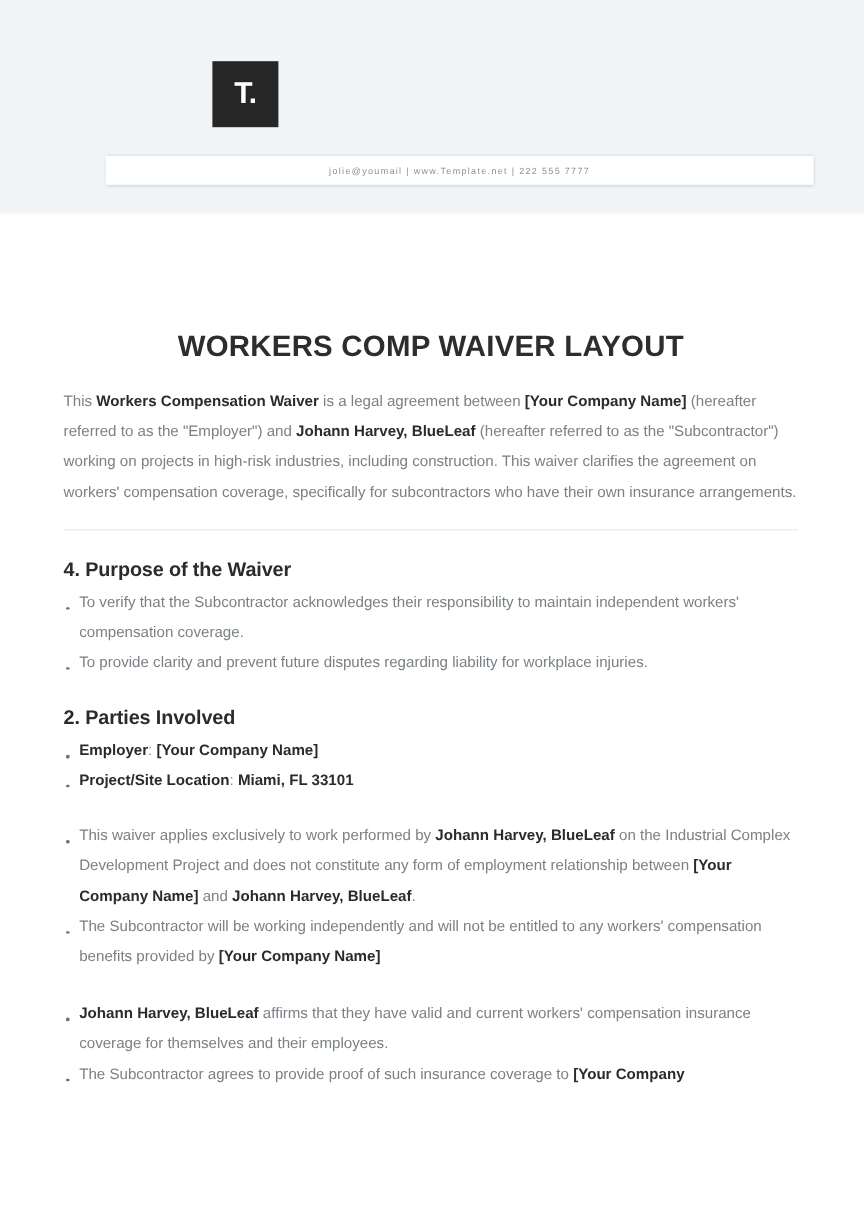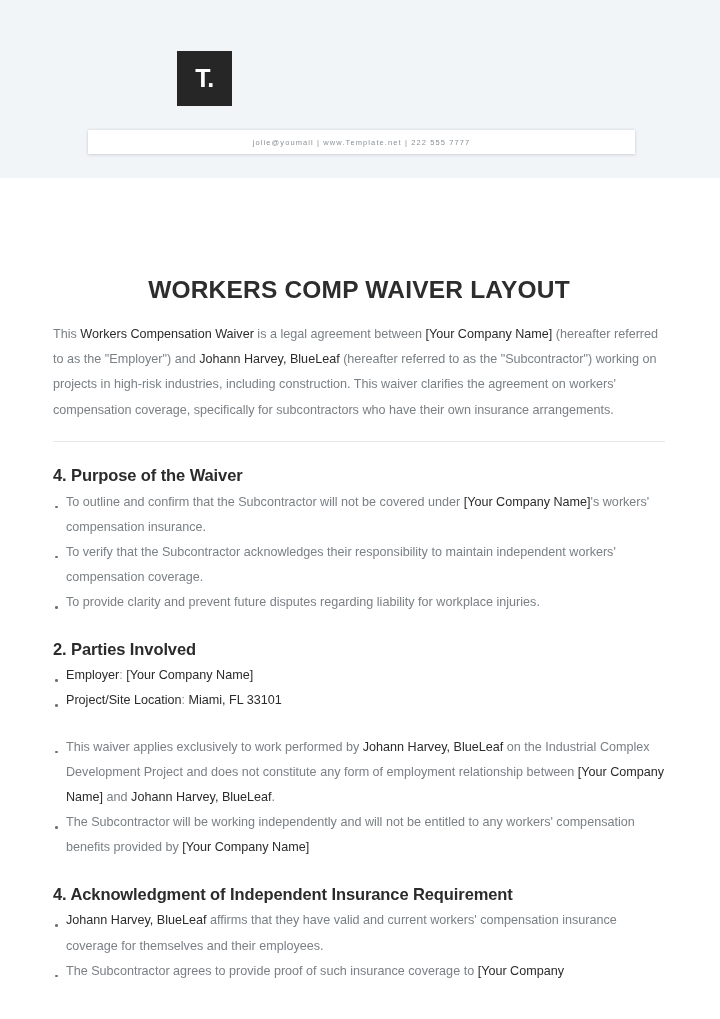--- a/index.html
+++ b/index.html
@@ -43,21 +43,21 @@
     font-family: "Liberation Sans", sans-serif;
     font-size: 25px;
     font-weight: bold;
     letter-spacing: -0.5px;
     line-height: 1;
   }
   .contact-bar {
     position: absolute;
     left: 88px;
     top: 130px;
-    width: 547px;
+    width: 590px;
     height: 24px;
     background: #ffffff;
     box-shadow: 0 1px 3px rgba(120,130,140,0.30), 0 -1px 2px rgba(120,130,140,0.10);
     display: flex;
     align-items: center;
     justify-content: center;
   }
   .contact-bar .contact-text {
     font-size: 7.5px;
     letter-spacing: 1.1px;
@@ -85,21 +85,21 @@
   }
   .intro {
     margin: 16px 0 0 0;
     font-size: 12.6px;
     line-height: 2.0;
     color: #7a8085;
     text-align: left;
   }
   .intro b, .body-text b, .bullet b {
     color: #2b2b2b;
-    font-weight: normal;
+    font-weight: bold;
   }
   .divider {
     margin: 18px 0 0 0;
     height: 1px;
     background: #e6e9ec;
     border: 0;
     width: 100%;
   }
   .section {
     margin-top: 22px;
@@ -156,21 +156,20 @@
 
     <h1 class="doc-title">WORKERS COMP WAIVER LAYOUT</h1>
 
     <p class="intro"><span>This </span><b>Workers Compensation Waiver</b><span> is a legal agreement between </span><b>[Your Company Name]</b><span> (hereafter referred to as the "Employer") and </span><b>Johann Harvey, BlueLeaf</b><span> (hereafter referred to as the "Subcontractor") working on projects in high-risk industries, including construction. This waiver clarifies the agreement on workers' compensation coverage, specifically for subcontractors who have their own insurance arrangements.</span></p>
 
     <hr class="divider">
 
     <div class="section">
       <h2 class="section-heading">4. Purpose of the Waiver</h2>
       <ul class="bullets">
-        <li class="bullet"><span>To outline and confirm that the Subcontractor will not be covered under </span><b>[Your Company Name]</b><span>'s workers' compensation insurance.</span></li>
         <li class="bullet"><span>To verify that the Subcontractor acknowledges their responsibility to maintain independent workers' compensation coverage.</span></li>
         <li class="bullet"><span>To provide clarity and prevent future disputes regarding liability for workplace injuries.</span></li>
       </ul>
     </div>
 
     <div class="section">
       <h2 class="section-heading">2. Parties Involved</h2>
       <ul class="bullets">
         <li class="bullet tight"><b class="strong-dark">Employer</b><span class="muted">: </span><b class="strong-dark">[Your Company Name]</b></li>
         <li class="bullet tight"><b class="strong-dark">Project/Site Location</b><span class="muted">: </span><b class="strong-dark">Miami, FL 33101</b></li>
@@ -178,21 +177,20 @@
     </div>
 
     <div class="section">
       <ul class="bullets">
         <li class="bullet"><span>This waiver applies exclusively to work performed by </span><b>Johann Harvey, BlueLeaf</b><span> on the Industrial Complex Development Project and does not constitute any form of employment relationship between </span><b>[Your Company Name]</b><span> and </span><b>Johann Harvey, BlueLeaf</b><span>.</span></li>
         <li class="bullet"><span>The Subcontractor will be working independently and will not be entitled to any workers' compensation benefits provided by </span><b>[Your Company Name]</b></li>
       </ul>
     </div>
 
     <div class="section">
-      <h2 class="section-heading">4. Acknowledgment of Independent Insurance Requirement</h2>
       <ul class="bullets">
         <li class="bullet"><b>Johann Harvey, BlueLeaf</b><span> affirms that they have valid and current workers' compensation insurance coverage for themselves and their employees.</span></li>
         <li class="bullet"><span>The Subcontractor agrees to provide proof of such insurance coverage to </span><b>[Your Company</b></li>
       </ul>
     </div>
 
   </div>
 </div>
 
 </body></html>

